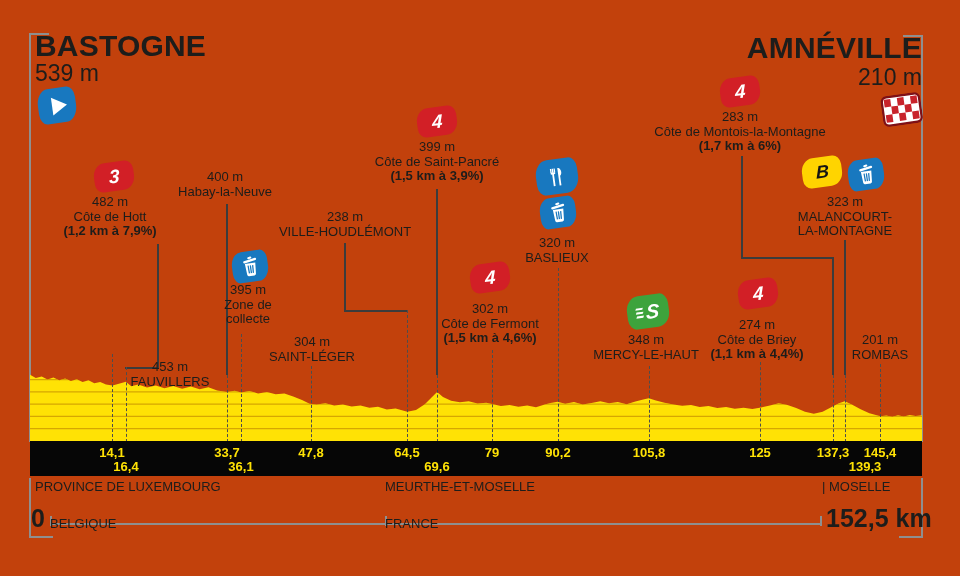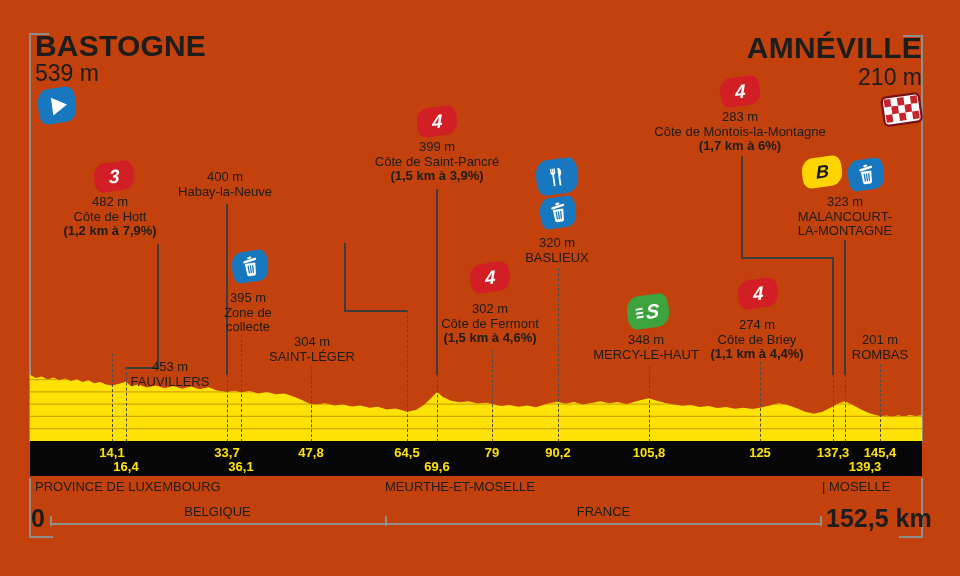--- a/index.html
+++ b/index.html
@@ -29,21 +29,21 @@
   .flag.green{background:#3da33c;}
   .flag.bonus{background:#ffd400;}
   .flag .num{color:#fff;font-weight:900;font-style:italic;font-size:19px;line-height:1;transform:skewX(-6deg);}
   .flag .bletter{color:#141414;font-weight:900;font-style:italic;font-size:18px;line-height:1;transform:skewX(-6deg);}
   .flag .sletter{color:#fff;font-weight:900;font-style:italic;font-size:20px;line-height:1;transform:skewX(-8deg);}
   .speed{display:flex;flex-direction:column;gap:2px;margin-right:3px;}
   .speed i{display:block;width:7px;height:2px;background:#fff;transform:skewX(-25deg);}
   .tri{width:0;height:0;border-top:9px solid transparent;border-bottom:9px solid transparent;border-left:15px solid #fff;margin-left:5px;}
   
   .region{position:absolute;top:479px;font-size:13px;white-space:nowrap;z-index:4;}
-  .country{position:absolute;top:504px;font-size:13px;text-align:center;z-index:4;}
+  .country{position:absolute;top:516px;font-size:13px;text-align:left;z-index:4;}
   .bignum{position:absolute;font-size:25px;font-weight:900;line-height:1;white-space:nowrap;z-index:4;}
   #profile-svg{position:absolute;left:0;top:0;z-index:1;}
 </style>
 </head>
 <body>
 
 <div id="stage">
 
   <div class="abs frame" style="left:29px;top:33px;width:20px;height:2px;"></div>
   <div class="abs frame" style="left:29px;top:33px;width:2px;height:409px;"></div>
@@ -135,35 +135,39 @@
           <rect x="2.6" y="3.4" width="12.8" height="2.1" rx="1" transform="rotate(-10 9 4.5)"></rect>
           <rect x="7" y="0.8" width="4" height="2" rx="1" transform="rotate(-10 9 2)"></rect>
         </g>
         <g stroke="#1878bf" stroke-width="1.2">
           <line x1="6.8" y1="9" x2="7.1" y2="16.5"></line>
           <line x1="9" y1="9" x2="9" y2="16.5"></line>
           <line x1="11.2" y1="9" x2="10.9" y2="16.5"></line>
         </g>
       </svg>
     </div>
-    <div class="wp-label" style="left:248px;top:291px;text-align:center;">
+    <div class="wp-label" style="left:248px;top:283px;text-align:center;">
       <div>395 m</div>
       <div>Zone de</div>
       <div>collecte</div>
     </div>
     <div class="km-num" style="left:241px;top:460px;">36,1</div>
     <div class="wp-dash" style="left:311px;top:366px;height:76px;"></div>
     <div class="wp-label" style="left:312px;top:335px;">
       <div>304 m</div>
       <div>SAINT-LÉGER</div>
     </div>
     <div class="km-num" style="left:311px;top:446px;">47,8</div>
     <div class="wp-solid" style="left:344px;top:243px;height:67px;"></div>
     <div class="wp-hline" style="left:344px;top:310px;width:64px;"></div>
     <div class="wp-dash" style="left:407px;top:310px;height:132px;"></div>
+    <div class="wp-label" style="left:345px;top:210px;">
+      <div>238 m</div>
+      <div>VILLE-HOUDLÉMONT</div>
+    </div>
     <div class="km-num" style="left:407px;top:446px;">64,5</div>
     <div class="wp-solid" style="left:436px;top:189px;height:186px;"></div>
     <div class="wp-dash" style="left:437px;top:375px;height:67px;"></div>
     <div class="flag red" style="left:437px;top:107px;width:40px;height:29px;">
       <span class="num">4</span>
     </div>
     <div class="wp-label" style="left:437px;top:140px;">
       <div>399 m</div>
       <div>Côte de Saint-Pancré</div>
       <div class="bold">(1,5 km à 3,9%)</div>

